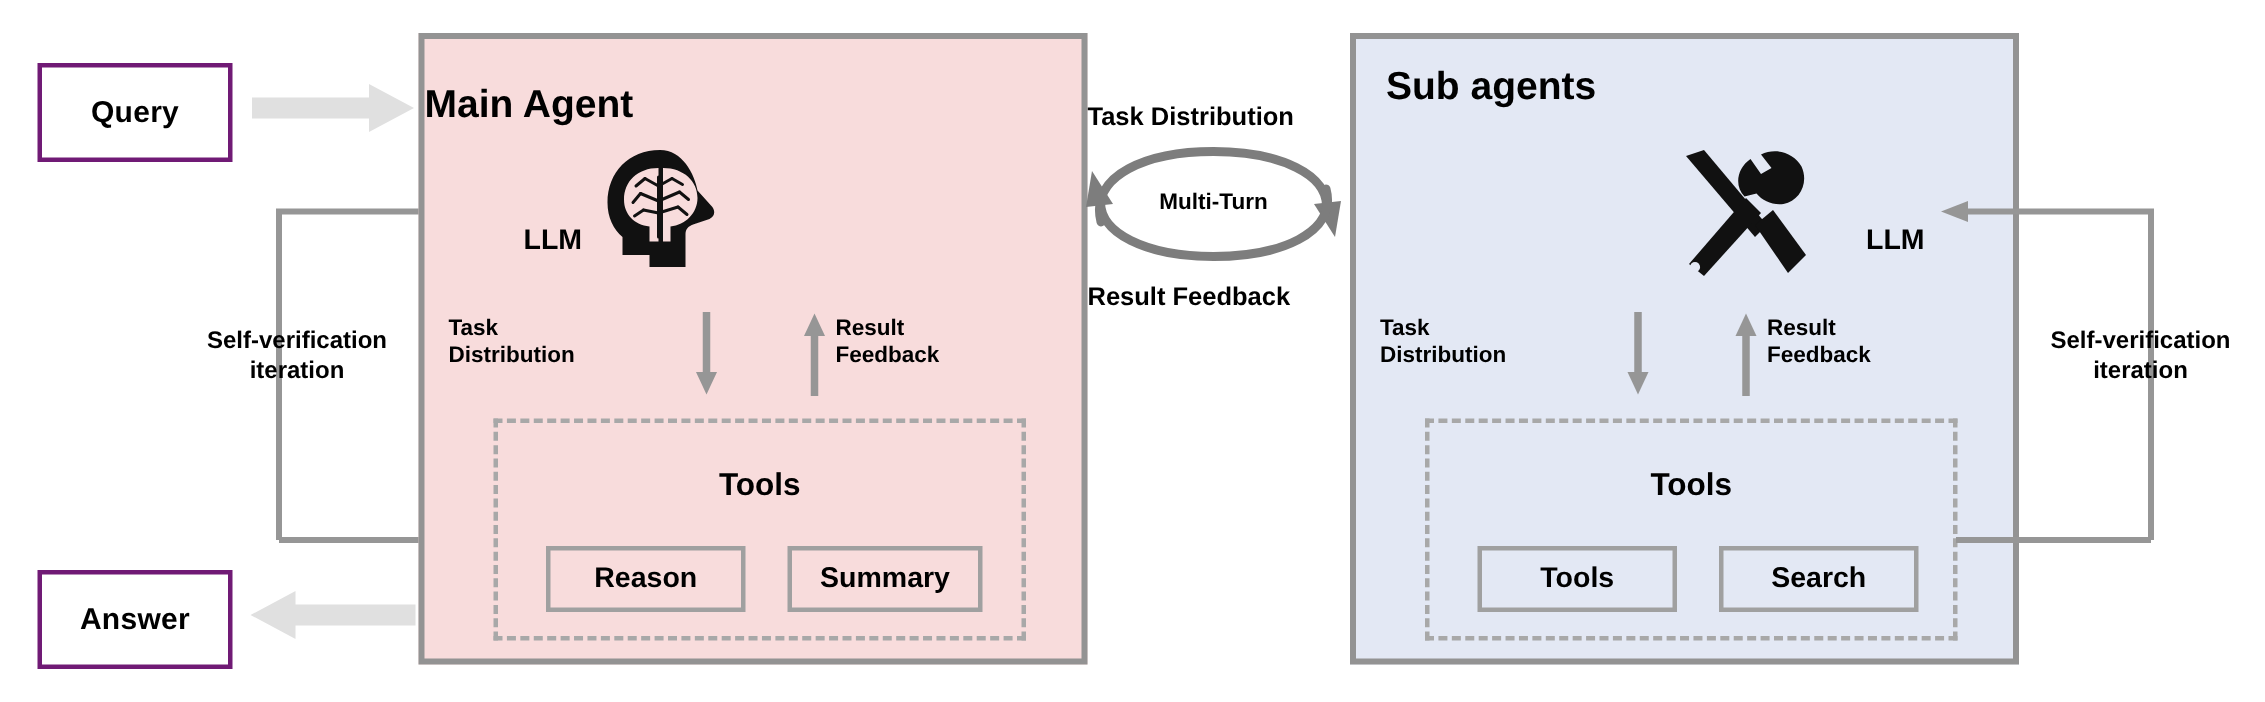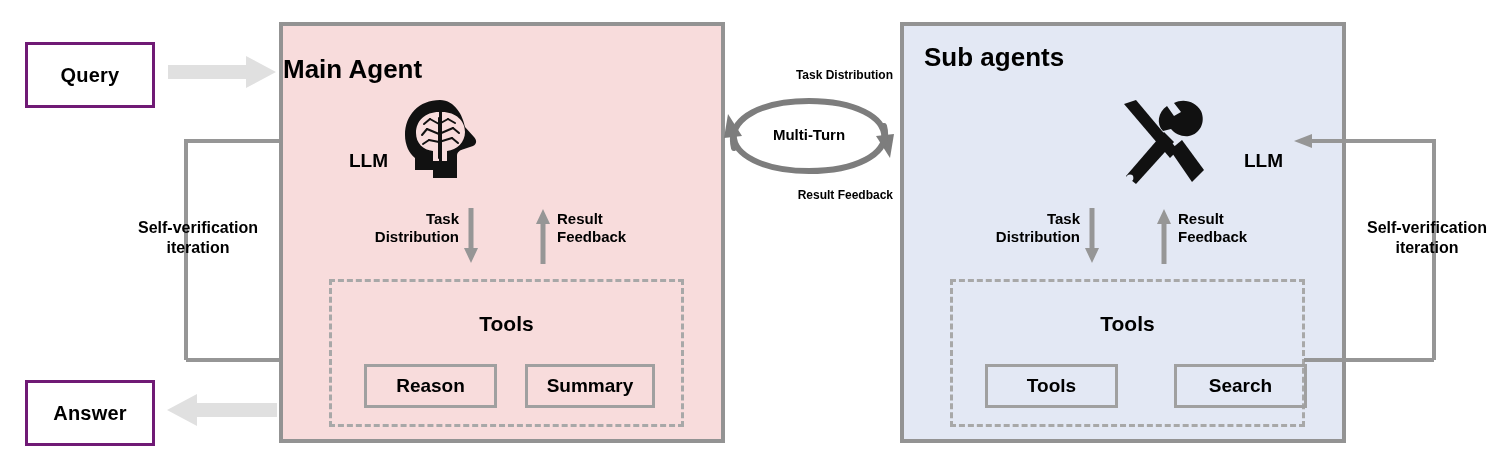--- a/index.html
+++ b/index.html
@@ -16,33 +16,33 @@
   
   .panel{border:4px solid #939393;box-sizing:border-box;}
   .panel-title{position:absolute;left:0;right:0;text-align:left;
                font-weight:bold;font-size:26px;}
 
   
   .lbl{font-weight:bold;font-size:19px;white-space:nowrap;}
   .lbl-sm{font-weight:bold;font-size:15px;line-height:1.22;white-space:nowrap;}
   .lbl-md{font-weight:bold;font-size:16px;line-height:1.22;white-space:nowrap;}
   .ctr{text-align:center;}
-  .rgt{text-align:right;}
+  .rgt{text-align:left;}
 
   
   .tools-dash{border:3px dashed #a8a8a8;box-sizing:border-box;}
   .tools-title{position:absolute;left:0;right:0;text-align:center;
                font-weight:bold;font-size:21px;}
   .tool-chip{border:3px solid #a0a0a0;box-sizing:border-box;
              display:flex;align-items:center;justify-content:center;
              font-weight:bold;font-size:19px;}
 
   
-  .mt-label{position:absolute;font-weight:bold;font-size:12px;
-            white-space:nowrap;text-align:right;}
+  .mt-label{position:absolute;font-weight:bold;font-size:17px;
+            white-space:nowrap;text-align:left;}
   .mt-center{position:absolute;font-weight:bold;font-size:15px;
              white-space:nowrap;}
   svg{display:block;overflow:visible;}
 </style>
 </head>
 <body>
 
 <div class="stage">
 
   <div class="abs io-box" style="left:25px;top:42px;width:124px;height:60px;">
@@ -209,21 +209,21 @@
     <div class="abs lbl-sm" style="left:274px;top:184px;">
       <div>Result</div>
       <div>Feedback</div>
     </div>
 
     <div class="abs tools-dash" style="left:46px;top:253px;width:355px;height:148px;">
       <div class="tools-title" style="top:30px;">Tools</div>
       <div class="abs tool-chip" style="left:32px;top:82px;width:133px;height:44px;">
         <span>Tools</span>
       </div>
-      <div class="abs tool-chip" style="left:193px;top:82px;width:133px;height:44px;margin-left:28px;">
+      <div class="abs tool-chip" style="left:193px;top:82px;width:133px;height:44px;">
         <span>Search</span>
       </div>
     </div>
   </div>
 
   <div class="abs" style="left:1290px;top:130px;width:150px;height:235px;">
     <svg width="150" height="235" viewBox="0 0 150 235">
       <path d="M144,230 L144,11 L22,11" fill="none" stroke="#969696" stroke-width="4"></path>
       <path d="M4,11 L22,4 L22,18 Z" fill="#969696"></path>
       <path d="M144,230 L14,230" fill="none" stroke="#969696" stroke-width="4"></path>

